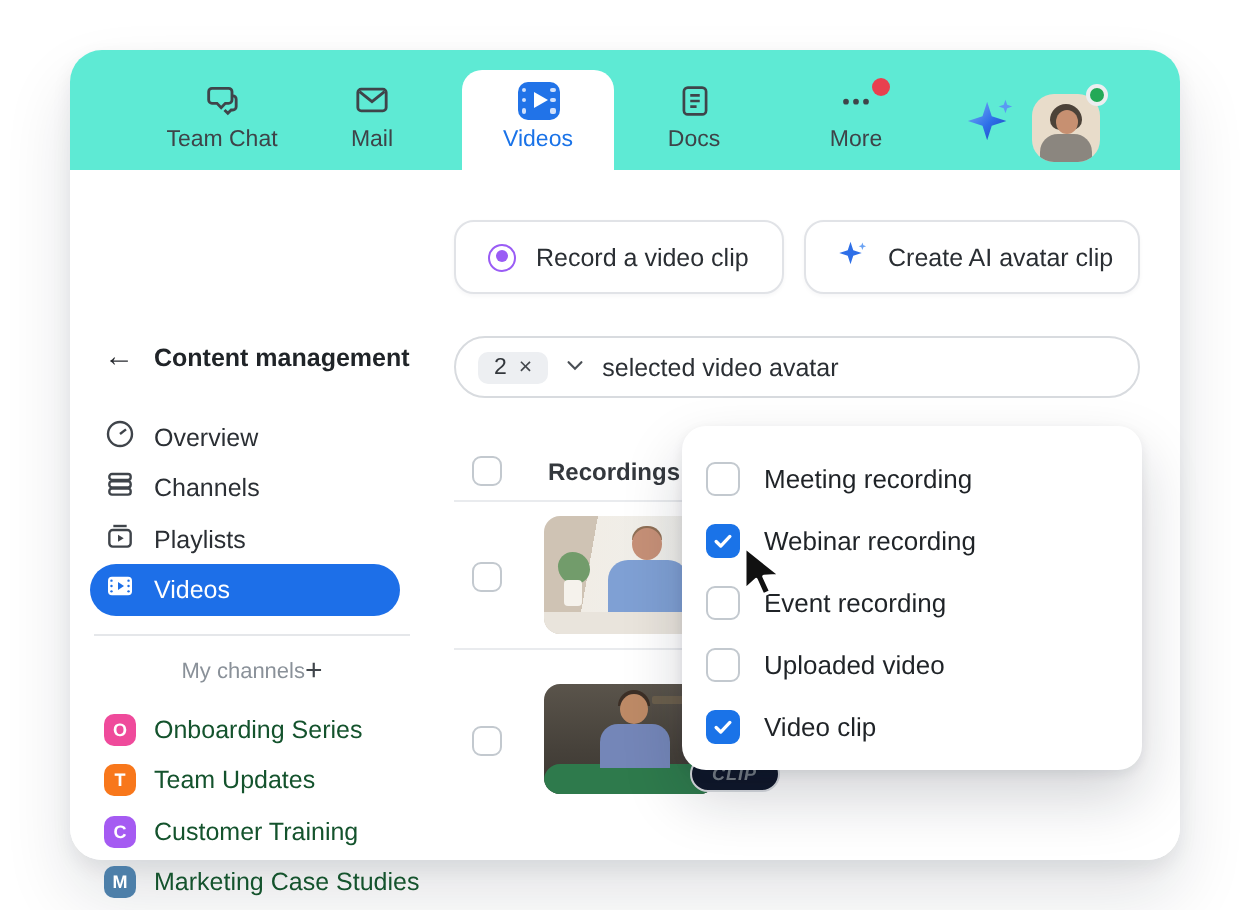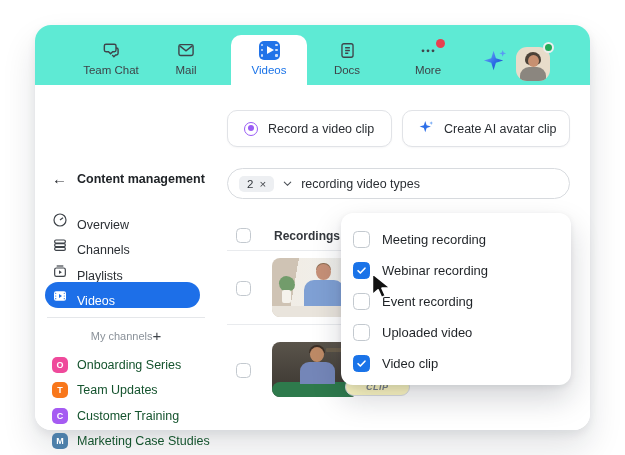--- a/index.html
+++ b/index.html
@@ -30,21 +30,21 @@
   .avatar .hair{position:absolute;left:9px;top:5px;width:16px;height:13px;border-radius:8px 8px 5px 5px;background:#4c4238;}
   .avatar .face{position:absolute;left:11.5px;top:8px;width:11px;height:12px;border-radius:50%;background:#c79071;}
   .avatar .body{position:absolute;left:4px;top:20px;width:26px;height:16px;border-radius:9px 9px 0 0;background:#8b867f;}
   .status-dot{position:absolute;left:508px;top:17px;width:11px;height:11px;border-radius:50%;background:#23a957;border:2px solid #eceef0;box-sizing:border-box;}
   
   .content{position:absolute;left:0;top:60px;width:555px;height:345px;background:#fff;border-radius:0 0 16px 16px;}
   
   .side-head{position:absolute;left:17px;top:86px;display:flex;align-items:center;gap:10px;}
   .back-arrow{font-size:15px;color:#26292e;cursor:pointer;line-height:1;}
   .side-title{font-size:12.5px;font-weight:bold;color:#202428;}
-  .nav-item{position:absolute;left:10px;width:155px;height:26px;display:flex;align-items:flex-end;gap:9px;padding-left:7px;box-sizing:border-box;border-radius:13px;cursor:pointer;color:#3f444a;}
+  .nav-item{position:absolute;left:10px;width:155px;height:26px;display:flex;align-items:center;gap:9px;padding-left:7px;box-sizing:border-box;border-radius:13px;cursor:pointer;color:#3f444a;}
   .nav-item .nlabel{font-size:12.5px;color:#2b2f34;}
   .nav-item.active{background:#1d6fe8;color:#ffffff;}
   .nav-item.active .nlabel{color:#ffffff;}
   .side-divider{position:absolute;left:12px;width:158px;height:1px;background:#e5e7ea;}
   .section-row{position:absolute;left:17px;width:148px;display:flex;align-items:center;justify-content:center;}
   .section-label{font-size:11px;color:#8a9199;}
   .plus-btn{font-size:15px;color:#3f444a;cursor:pointer;line-height:1;}
   .chan-item{position:absolute;left:17px;display:flex;align-items:center;gap:9px;cursor:pointer;}
   .chan-badge{width:16px;height:16px;border-radius:5px;color:#fff;font-size:9px;font-weight:bold;display:flex;align-items:center;justify-content:center;}
   .chan-label{font-size:12.5px;color:#14532d;white-space:nowrap;}
@@ -59,21 +59,21 @@
   .chip .x{cursor:pointer;color:#44484d;}
   .filter-text{font-size:12.5px;color:#2b2f34;}
   
   .checkbox{width:15px;height:15px;border:1.5px solid #c3c9cf;border-radius:4.5px;background:#fff;box-sizing:border-box;display:flex;align-items:center;justify-content:center;cursor:pointer;}
   .checkbox svg{display:none;}
   .checkbox.checked{background:#1a73e8;border-color:#1a73e8;}
   .checkbox.checked svg{display:block;}
   .table-header-label{position:absolute;left:239px;top:204px;font-size:12px;font-weight:bold;color:#34383d;}
   .hdivider{position:absolute;left:192px;width:343px;height:1px;background:#e9ebee;}
   .thumb{position:absolute;left:237px;width:86px;border-radius:8px;overflow:hidden;cursor:pointer;}
-  .clip-badge{position:absolute;left:310px;top:353px;padding:3px 20px;border:1px solid #d9dce0;border-radius:10px;background:#fef9c3;font-size:9px;font-weight:bold;letter-spacing:.5px;color:#7a828a;font-style:italic;}
+  .clip-badge{position:absolute;left:310px;top:353px;padding:3px 10px;border:1px solid #d9dce0;border-radius:10px;background:#0f172a;font-size:9px;font-weight:bold;letter-spacing:.5px;color:#7a828a;font-style:italic;}
   
   .t1{height:59px;background:linear-gradient(100deg,#cfc3b4 0%,#cfc3b4 28%,#f1ede6 28%,#eef0ee 100%);}
   .t1 .plant{position:absolute;left:7px;top:18px;width:16px;height:16px;border-radius:50% 60% 50% 60%;background:#729c6b;}
   .t1 .vase{position:absolute;left:10px;top:32px;width:9px;height:13px;border-radius:2px;background:#f5f2ec;}
   .t1 .head{position:absolute;left:44px;top:6px;width:15px;height:16px;border-radius:50%;background:#c69077;}
   .t1 .hairline{position:absolute;left:44px;top:5px;width:15px;height:7px;border-radius:8px 8px 0 0;background:#8f6f55;}
   .t1 .shirt{position:absolute;left:32px;top:22px;width:40px;height:26px;border-radius:10px 10px 0 0;background:#7fa0d4;}
   .t1 .desk{position:absolute;left:0;bottom:0;width:100%;height:11px;background:#e9e4dc;}
   .t2{height:55px;background:linear-gradient(180deg,#5a544b 0%,#46413a 60%,#3b3731 100%);}
   .t2 .shelf{position:absolute;right:6px;top:6px;width:26px;height:4px;background:#6b5f4c;border-radius:1px;}
@@ -261,21 +261,21 @@
   </div>
 
   <div class="filter">
     <span class="chip">
       <span>2</span>
       <span class="x">×</span>
     </span>
     <span><svg width="11" height="11" viewBox="0 0 24 24" fill="none" stroke="#4a4f55" stroke-width="2.4" stroke-linecap="round">
           <path d="M5 9 L12 16 L19 9"></path>
         </svg></span>
-    <span class="filter-text">recording video types</span>
+    <span class="filter-text">selected video avatar</span>
   </div>
 
   <span class="checkbox abs" style="left:201px;top:203px;"></span>
   <span class="table-header-label">Recordings</span>
   <div class="hdivider" style="top:225px;"></div>
 
   <span class="checkbox abs" style="left:201px;top:256px;"></span>
   <div class="thumb t1" style="top:233px;">
     <span class="plant"></span>
       <span class="vase"></span>

